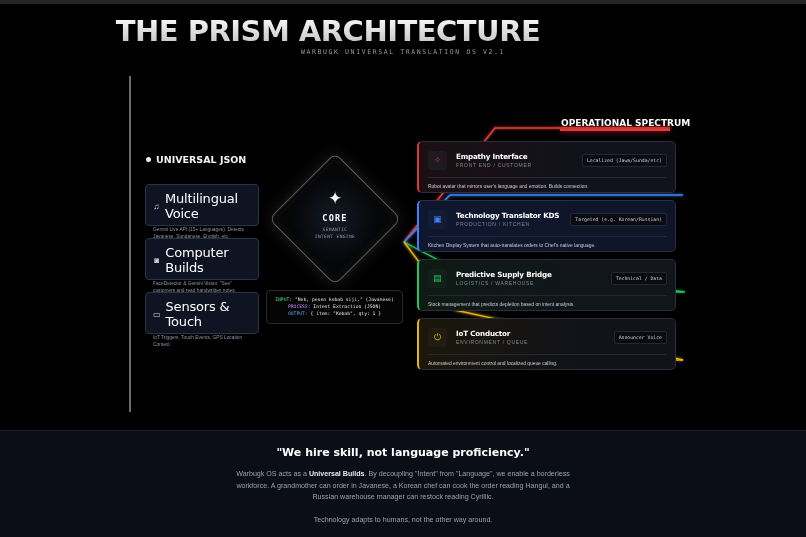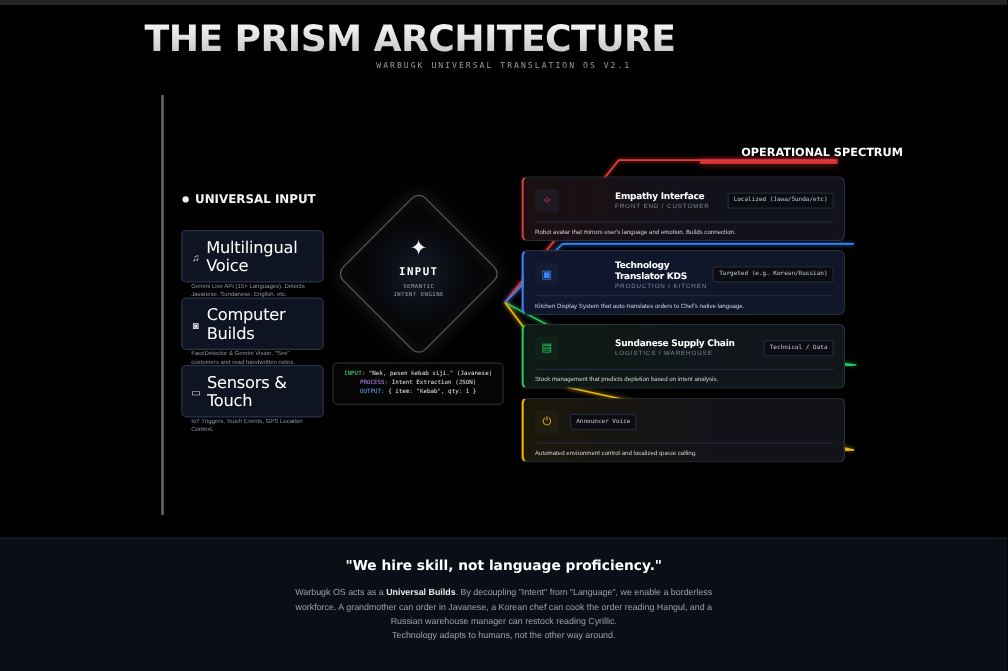--- a/index.html
+++ b/index.html
@@ -10,21 +10,21 @@
   .title { position: absolute; left: 0; top: 14px; width: 656px; text-align: center;
     font-family: "DejaVu Sans", sans-serif; font-weight: bold; font-size: 29px; letter-spacing: -0.5px;
     color: #dcdcdc; background: linear-gradient(180deg, #ffffff 0%, #bdbdbd 100%);
     -webkit-background-clip: text; background-clip: text; -webkit-text-fill-color: transparent; }
   .subtitle { position: absolute; left: 0; top: 48px; width: 806px; text-align: center;
     font-family: "DejaVu Sans Mono", monospace; font-size: 6.5px; letter-spacing: 1.6px; color: #9a9a9a; }
   .vline { position: absolute; left: 129px; top: 76px; width: 2px; height: 336px; background: #6a6a6a; }
   .section-left { position: absolute; left: 146px; top: 154px; font-family: "DejaVu Sans", sans-serif;
     font-weight: bold; font-size: 9.5px; color: #f2f2f2; display: flex; align-items: center; gap: 5px; }
   .dot { width: 5px; height: 5px; border-radius: 50%; background: #f0f0f0; }
-  .section-right { position: absolute; left: 593px; top: 118px; font-family: "DejaVu Sans", sans-serif;
+  .section-right { position: absolute; left: 561px; top: 118px; font-family: "DejaVu Sans", sans-serif;
     font-weight: bold; font-size: 9px; color: #ffffff; }
   .section-right-line { position: absolute; left: 560px; top: 129px; width: 110px; height: 2px;
     background: #e03a3a; box-shadow: 0 0 6px #ff3a3a; }
 
   .in-card { position: absolute; left: 145px; width: 114px; height: 42px; border: 1px solid #2b3346;
     background: #0f1422; border-radius: 4px; padding: 6px 7px; }
   .in-head { display: flex; align-items: center; gap: 5px; }
   .in-icon { width: 9px; height: 9px; color: #d8dbe5; font-size: 8px; line-height: 9px; text-align: center; }
   .in-title { font-family: "DejaVu Sans", sans-serif; font-weight: normal; font-size: 13px; color: #fff; letter-spacing: -0.2px; }
   .in-desc { margin-top: 5px; font-size: 4.8px; line-height: 7px; color: #8e95a6; }
@@ -49,34 +49,34 @@
 
   .op-card { position: absolute; left: 417px; width: 259px; height: 52px; border-radius: 5px;
     background: #10131c; border: 1px solid #2a2f3d; padding: 7px 8px 0 9px; }
   .op-card.red { border-left: 2px solid #d83a3a; background: linear-gradient(90deg,#1c0f12,#11121b 60%); }
   .op-card.blue { border-left: 2px solid #3b82f6; background: linear-gradient(90deg,#0f1730,#10162a 60%); }
   .op-card.green { border-left: 2px solid #22c55e; background: linear-gradient(90deg,#0e1a14,#10161a 60%); }
   .op-card.yellow { border-left: 2px solid #eab308; background: linear-gradient(90deg,#1b170a,#121318 60%); }
   .op-top { display: flex; align-items: center; height: 22px; }
   .op-icon { width: 19px; height: 19px; border-radius: 3px; background: #1d1a22; display: flex;
     align-items: center; justify-content: center; font-size: 9px; margin-right: 9px; }
-  .op-titles { flex: 1; margin-left: 36px; }
+  .op-titles { flex: 1; }
   .op-title { font-family: "DejaVu Sans", sans-serif; font-weight: bold; font-size: 7.2px; color: #fff; letter-spacing: -0.2px; }
   .op-sub { margin-top: 1px; font-size: 5px; letter-spacing: 0.7px; color: #7f8697; }
   .op-tag { font-family: "DejaVu Sans Mono", monospace; font-size: 4.8px; color: #c7cad3; background: #0a0c12;
     border: 1px solid #232838; border-radius: 2px; padding: 3px 4px; white-space: nowrap; }
   .op-divider { margin-top: 6px; height: 1px; background: #232838; margin-right: 0; }
   .op-desc { margin-top: 6px; font-size: 4.9px; color: #c9ccd4; }
 
   .footer { position: absolute; left: 0; top: 430px; width: 806px; height: 107px; background: #0b0e17;
     border-top: 1px solid #1a1e2a; text-align: center; }
   .quote { margin-top: 15px; font-family: "DejaVu Sans", sans-serif; font-weight: bold; font-size: 11px; color: #ffffff; }
   .para { width: 340px; margin: 10px auto 0; font-size: 7.1px; line-height: 11.5px; color: #9aa0ad; }
   .para b { color: #e6e6e6; }
-  .para2 { font-size: 7.1px; color: #9aa0ad; }
+  .para2 { margin-top: 12px; font-size: 7.1px; color: #9aa0ad; }
 </style>
 </head>
 <body>
 
 <div class="topbar"></div>
 <div class="hero"></div>
 
 <h1 class="title">THE PRISM ARCHITECTURE</h1>
 <div class="subtitle">WARBUGK UNIVERSAL TRANSLATION OS V2.1</div>
 
@@ -97,21 +97,21 @@
     <polyline points="404,242 450,195 683,195" stroke="#3b82f6"></polyline>
     <polyline points="404,242 442,262 440,262 685,292" stroke="#22c55e" opacity="0.95"></polyline>
     <polyline points="404,242 455,310 683,360" stroke="#eab308"></polyline>
   </g>
   <line x1="676" y1="292" x2="683" y2="292" stroke="#22c55e" stroke-width="1.5"></line>
   <line x1="676" y1="360" x2="683" y2="360" stroke="#eab308" stroke-width="1.5"></line>
 </svg>
 
 <div class="section-left">
   <span class="dot"></span>
-  <span>UNIVERSAL INPUT</span>
+  <span>UNIVERSAL JSON</span>
 </div>
 
 <div class="in-card" style="top:184px">
   <div class="in-head">
     <span class="in-icon">♫</span>
     <span class="in-title">Multilingual Voice</span>
   </div>
   <div class="in-desc">Gemini Live API (15+ Languages). Detects Javanese, Sundanese, English, etc.</div>
 </div>
 <div class="in-card" style="top:238px">
@@ -127,21 +127,21 @@
     <span class="in-title">Sensors &amp; Touch</span>
   </div>
   <div class="in-desc">IoT Triggers, Touch Events, GPS Location Context.</div>
 </div>
 
 <div class="core-wrap">
   <div class="core-outer"></div>
   <div class="core-inner"></div>
   <div class="core-content">
     <div class="core-icon">✦</div>
-    <div class="core-label">INPUT</div>
+    <div class="core-label">CORE</div>
     <div class="core-sub">
       <div>SEMANTIC</div>
       <div>INTENT ENGINE</div>
     </div>
   </div>
 </div>
 
 <div class="codebox">
   <div><span class="k-in">INPUT:</span><span> "Nek, pesen kebab siji." (Javanese)</span></div>
   <div><span class="k-proc">PROCESS:</span><span> Intent Extraction (JSON)</span></div>
@@ -174,32 +174,36 @@
     <div class="op-tag">Targeted (e.g. Korean/Russian)</div>
   </div>
   <div class="op-divider"></div>
   <div class="op-desc">Kitchen Display System that auto-translates orders to Chef's native language.</div>
 </div>
 
 <div class="op-card green" style="top:259px">
   <div class="op-top">
     <div class="op-icon" style="color:#22c55e;background:#12201a">▤</div>
     <div class="op-titles">
-      <div class="op-title">Sundanese Supply Chain</div>
+      <div class="op-title">Predictive Supply Bridge</div>
       <div class="op-sub">LOGISTICS / WAREHOUSE</div>
     </div>
     <div class="op-tag">Technical / Data</div>
   </div>
   <div class="op-divider"></div>
   <div class="op-desc">Stock management that predicts depletion based on intent analysis.</div>
 </div>
 
 <div class="op-card yellow" style="top:318px">
   <div class="op-top">
     <div class="op-icon" style="color:#eab308;background:#201c10">⏻</div>
+    <div class="op-titles">
+      <div class="op-title">IoT Conductor</div>
+      <div class="op-sub">ENVIRONMENT / QUEUE</div>
+    </div>
     <div class="op-tag">Announcer Voice</div>
   </div>
   <div class="op-divider"></div>
   <div class="op-desc">Automated environment control and localized queue calling.</div>
 </div>
 
 <div class="footer">
   <div class="quote">"We hire skill, not language proficiency."</div>
   <p class="para"><span>Warbugk OS acts as a </span><b>Universal Builds</b><span>. By decoupling "Intent" from "Language", we enable a borderless workforce. A grandmother can order in Javanese, a Korean chef can cook the order reading Hangul, and a Russian warehouse manager can restock reading Cyrillic.</span></p>
   <p class="para2">Technology adapts to humans, not the other way around.</p>

